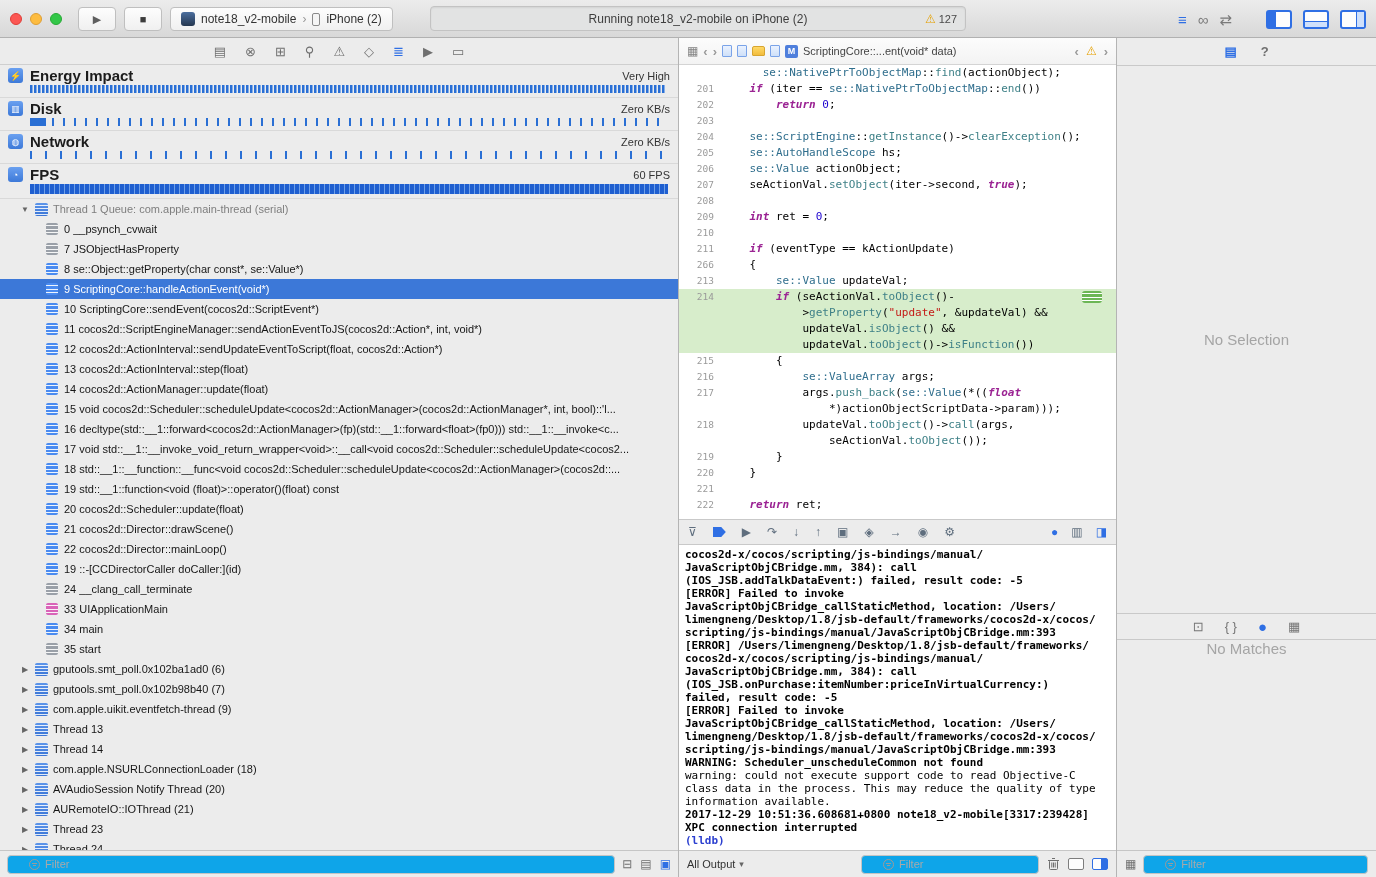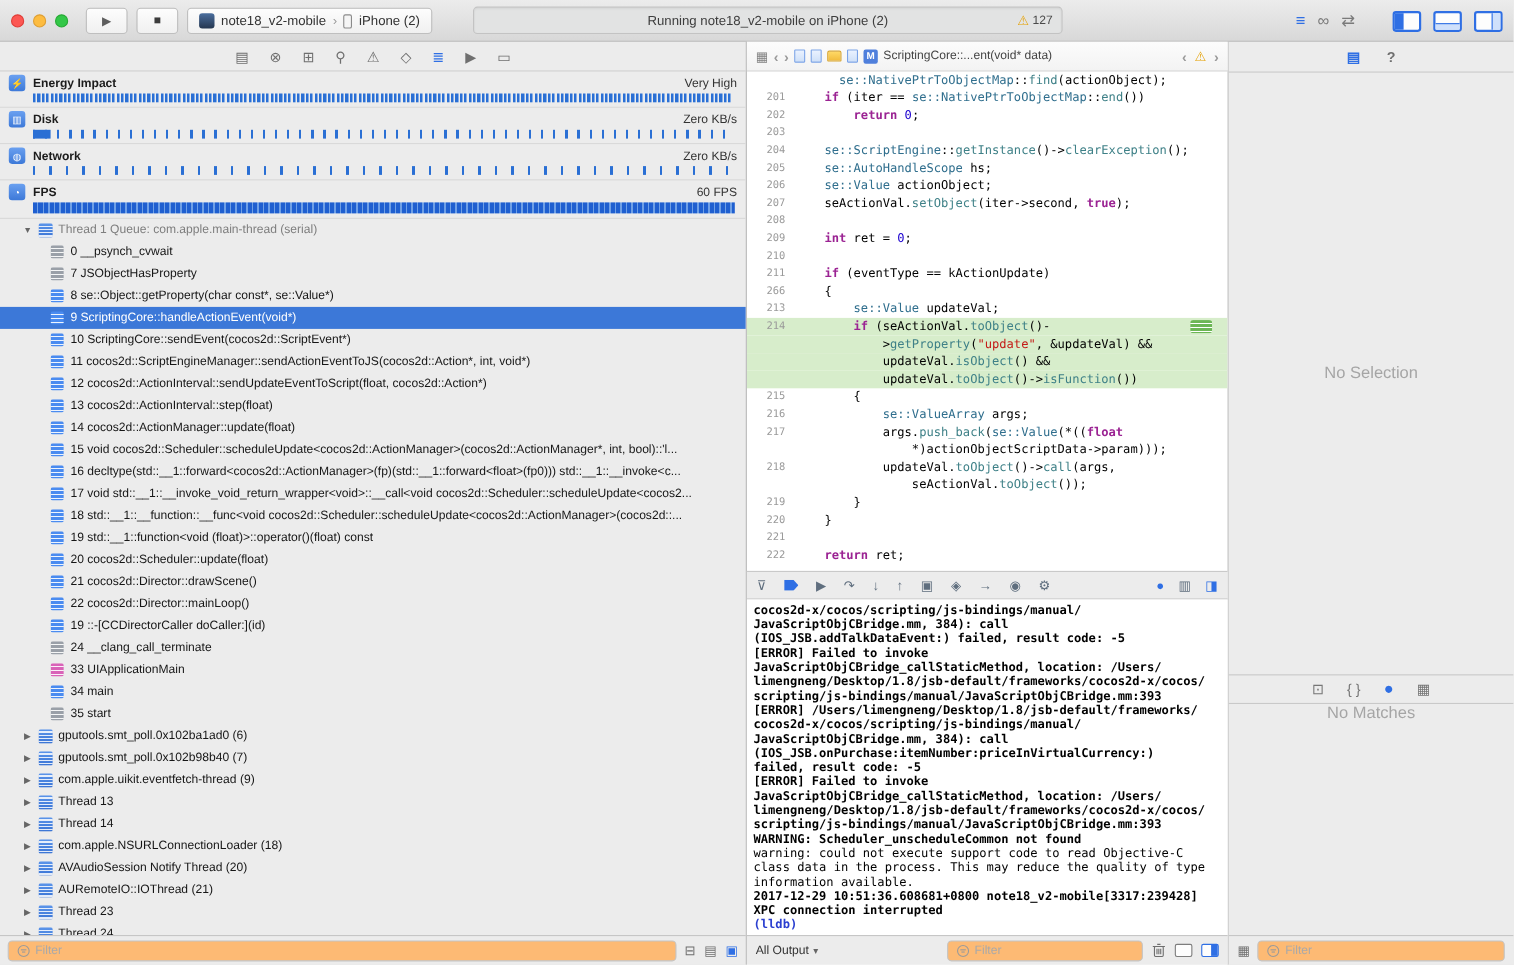--- a/index.html
+++ b/index.html
@@ -35,39 +35,39 @@
 
   
   #navigator{position:absolute;top:38px;left:0;width:679px;bottom:0;background:#ececec;border-right:1px solid #b4b4b4;display:flex;flex-direction:column;}
   #nav-iconbar{height:27px;border-bottom:1px solid #cfcfcf;display:flex;justify-content:center;gap:19px;align-items:center;flex:none;}
   .nav-ico{font-size:13px;color:#6f6f6f;line-height:1;}
   .nav-ico.active{color:#2f6fe4;}
   #nav-content{flex:1;overflow:hidden;}
   .gauge{border-bottom:1px solid #d9d9d9;padding:1px 8px 3px;}
   .gline{display:flex;align-items:center;height:19px;gap:7px;}
   .gico{width:15px;height:15px;border-radius:3px;background:linear-gradient(#6aa0f0,#3d79d8);color:#fff;font-size:9px;display:flex;align-items:center;justify-content:center;flex:none;}
-  .glabel{font-size:11px;font-weight:700;color:#1c1c1c;}
+  .glabel{font-size:15px;font-weight:700;color:#1c1c1c;}
   .gval{margin-left:auto;font-size:11px;color:#333;}
   .gbar{height:8px;margin:0 2px 1px 22px;}
   .bar-energy{background:repeating-linear-gradient(90deg,#2a6fd4 0 2px,#85aee8 2px 3px,rgba(0,0,0,0) 3px 4px);width:96%;}
   .bar-disk{background:linear-gradient(#2a6fd4,#2a6fd4) 0 0/16px 100% no-repeat,repeating-linear-gradient(90deg,#2a6fd4 0 2px,rgba(0,0,0,0) 2px 11px);}
   .bar-network{background:repeating-linear-gradient(90deg,#2a6fd4 0 2px,rgba(0,0,0,0) 2px 15px);}
   .bar-fps{background:repeating-linear-gradient(90deg,#1f5fd0 0 4px,#6fa0e6 4px 5px);height:10px;}
   .thread-hdr{display:flex;align-items:center;height:20px;padding-left:20px;gap:5px;font-size:11px;color:#7e7e7e;}
   .disc{font-size:8px;color:#666;width:10px;flex:none;text-align:center;}
   .ti{width:13px;height:13px;border-radius:2px;flex:none;background-image:repeating-linear-gradient(180deg,rgba(0,0,0,0) 0 2px,rgba(255,255,255,.85) 2px 3px),linear-gradient(#5c95ea,#3a74d4);}
   .frow{display:flex;align-items:center;height:20px;padding-left:46px;gap:6px;font-size:11px;color:#161616;white-space:nowrap;overflow:hidden;position:relative;}
   .frow.sel{background:#3c78d8;color:#fff;}
   .fi{width:12px;height:12px;border-radius:2px;flex:none;background-image:repeating-linear-gradient(180deg,rgba(0,0,0,0) 0 2.5px,rgba(255,255,255,.9) 2.5px 3.5px);}
   .fi.blue{background-color:#4a8bf0;}
   .fi.gray{background-color:#9aa0a8;}
   .fi.pink{background-color:#d963b8;}
   .trow{display:flex;align-items:center;height:20px;padding-left:20px;gap:5px;font-size:11px;color:#161616;white-space:nowrap;overflow:hidden;}
   #nav-filterbar{height:27px;border-top:1px solid #c6c6c6;display:flex;align-items:center;padding:0 7px;gap:7px;flex:none;}
-  .filter{display:flex;align-items:center;gap:5px;background:#fdba74;border:1px solid #c4c4c4;border-radius:4px;height:19px;padding:0 8px;flex:1;}
+  .filter{display:flex;align-items:center;gap:5px;background:#0ea5e9;border:1px solid #c4c4c4;border-radius:4px;height:19px;padding:0 21px;flex:1;}
   .filter input{border:none;outline:none;font-size:11px;width:100%;background:rgba(0,0,0,0);color:#333;font-family:"Liberation Sans",sans-serif;}
   .filter input::placeholder{color:#a9a9a9;}
   .ficon{width:11px;height:11px;border:1px solid #9a9a9a;border-radius:50%;flex:none;background:
     linear-gradient(#9a9a9a,#9a9a9a) 2px 3px/5px 1px no-repeat,
     linear-gradient(#9a9a9a,#9a9a9a) 3px 5.5px/3px 1px no-repeat;}
   .mini-ico{font-size:12px;color:#6f6f6f;line-height:1;}
   .mini-ico.active{color:#2f6fe4;}
 
   
   #editor-pane{position:absolute;top:38px;left:679px;width:438px;bottom:0;background:#fff;border-right:1px solid #b4b4b4;display:flex;flex-direction:column;}
@@ -78,21 +78,21 @@
   .jfold{width:13px;height:10px;background:linear-gradient(#ffd966,#f2bc3d);border:1px solid #d8a52f;border-radius:2px 2px 1px 1px;flex:none;}
   .jm{width:13px;height:13px;background:#4f7fdc;color:#fff;font-size:9px;font-weight:bold;display:flex;align-items:center;justify-content:center;border-radius:2px;flex:none;}
   .jb-right{margin-left:auto;display:flex;align-items:center;gap:7px;}
   #code-area{height:454px;overflow:hidden;font-family:"DejaVu Sans Mono",monospace;font-size:11px;flex:none;}
   .crow{display:flex;height:16px;line-height:16px;white-space:pre;position:relative;}
   .crow.hl{background:#d7edcb;}
   .lnum{width:44px;text-align:right;padding-right:9px;color:#9a9a9a;font-size:9.5px;flex:none;}
   .ctext{flex:1;overflow:hidden;}
   .hl-badge{position:absolute;right:14px;top:2px;width:20px;height:12px;border-radius:3px;background-color:#6cb655;background-image:repeating-linear-gradient(180deg,rgba(0,0,0,0) 0 2.5px,#fff 2.5px 3.5px);}
   .c-p{color:#000;}
-  .c-k{color:#9b2393;font-weight:700;}
+  .c-k{color:#9b2393;font-weight:700;font-style:italic;}
   .c-ty{color:#2f6e8d;}
   .c-fn{color:#3e8087;}
   .c-st{color:#c41a16;}
   .c-nu{color:#1c00cf;}
 
   
   #debugbar{height:26px;border-top:1px solid #c9c9c9;border-bottom:1px solid #c9c9c9;background:#ececec;display:flex;align-items:center;padding:0 9px;gap:16px;flex:none;}
   .db-ico{color:#5f6e7e;font-size:12px;line-height:1;}
   .db-ico.blue{color:#2f6fe4;}
   .bp-shape{width:13px;height:10px;background:#2f6fe4;clip-path:polygon(0 0,65% 0,100% 50%,65% 100%,0 100%);}

